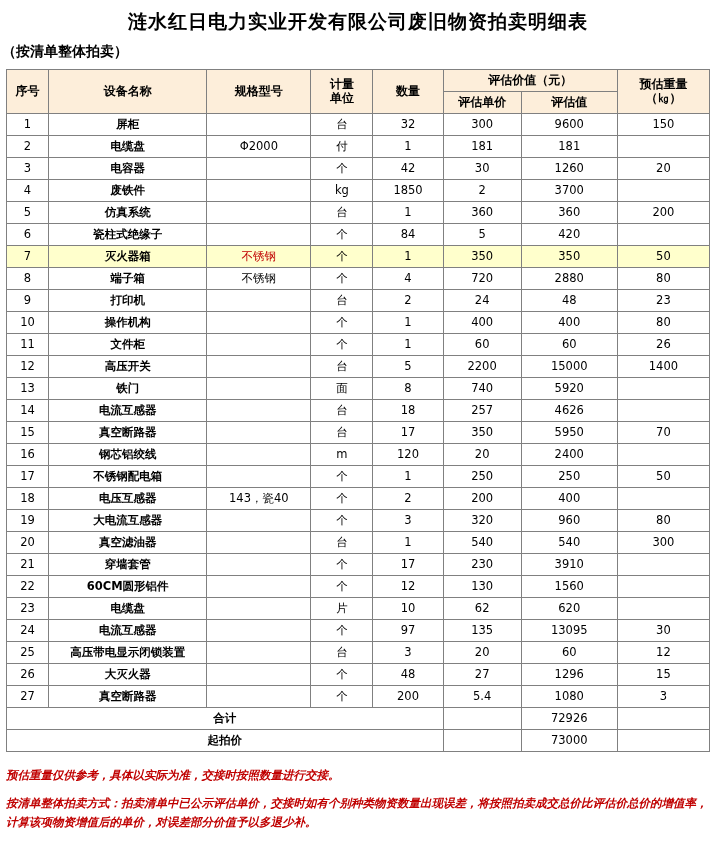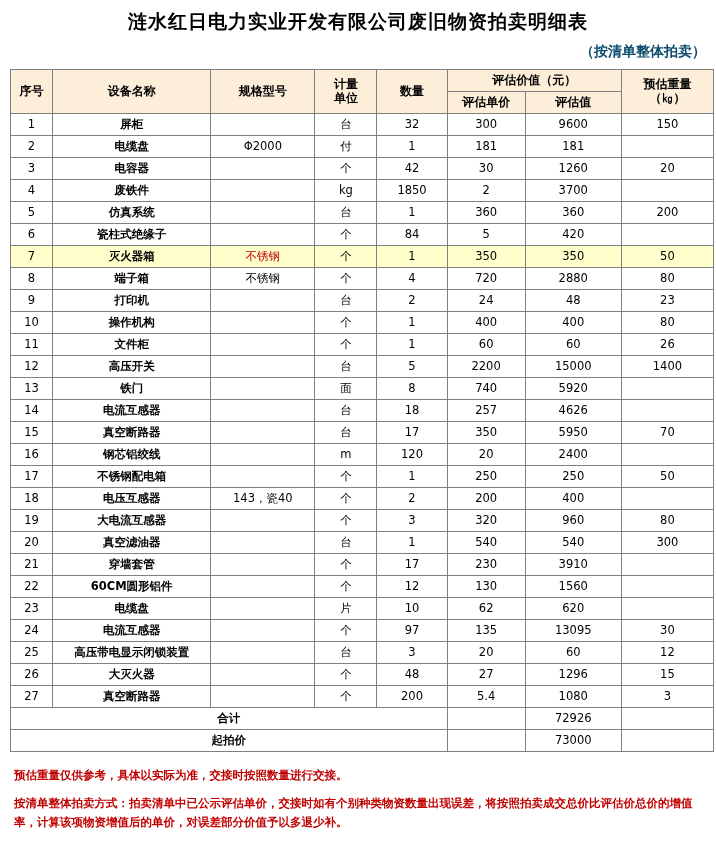--- a/index.html
+++ b/index.html
@@ -12,34 +12,34 @@
     height: 844px;
     font-family: "DejaVu Sans", "Liberation Sans", sans-serif;
     color: #000;
     overflow: hidden;
   }
   .sheet {
     width: 716px;
     height: 758px;
     position: relative;
     box-sizing: border-box;
-    padding: 0 10px;
+    padding: 0 2px;
   }
   .title {
     text-align: center;
     font-size: 19px;
     font-weight: bold;
     letter-spacing: 1px;
     padding: 9px 0 4px 0;
   }
   .subtitle {
-    text-align: right;
+    text-align: left;
     font-size: 14px;
     font-weight: bold;
-    color: #0c4a6e;
+    color: #000000;
     padding: 4px 0 8px 0;
   }
   table.main {
     border-collapse: collapse;
     width: 704px;
     table-layout: fixed;
     margin: 0 auto;
   }
   table.main th, table.main td {
     border: 1px solid #808080;
@@ -67,20 +67,21 @@
     font-size: 13px;
     margin-left: 11px;
   }
   .total-val { font-size: 12px; }
   .notes {
     margin: 14px 4px 0 4px;
     color: #c00000;
     font-size: 11.5px;
     font-weight: bold;
     line-height: 1.6;
+    font-style: italic;
   }
   .notes p { margin: 0 0 10px 0; }
   .notes p.last { margin-bottom: 17px; }
   .col-seq { width: 42px; }
   .col-name { width: 158px; }
   .col-spec { width: 104px; }
   .col-unit { width: 62px; }
   .col-qty { width: 70px; }
   .col-price { width: 78px; }
   .col-value { width: 96px; }

